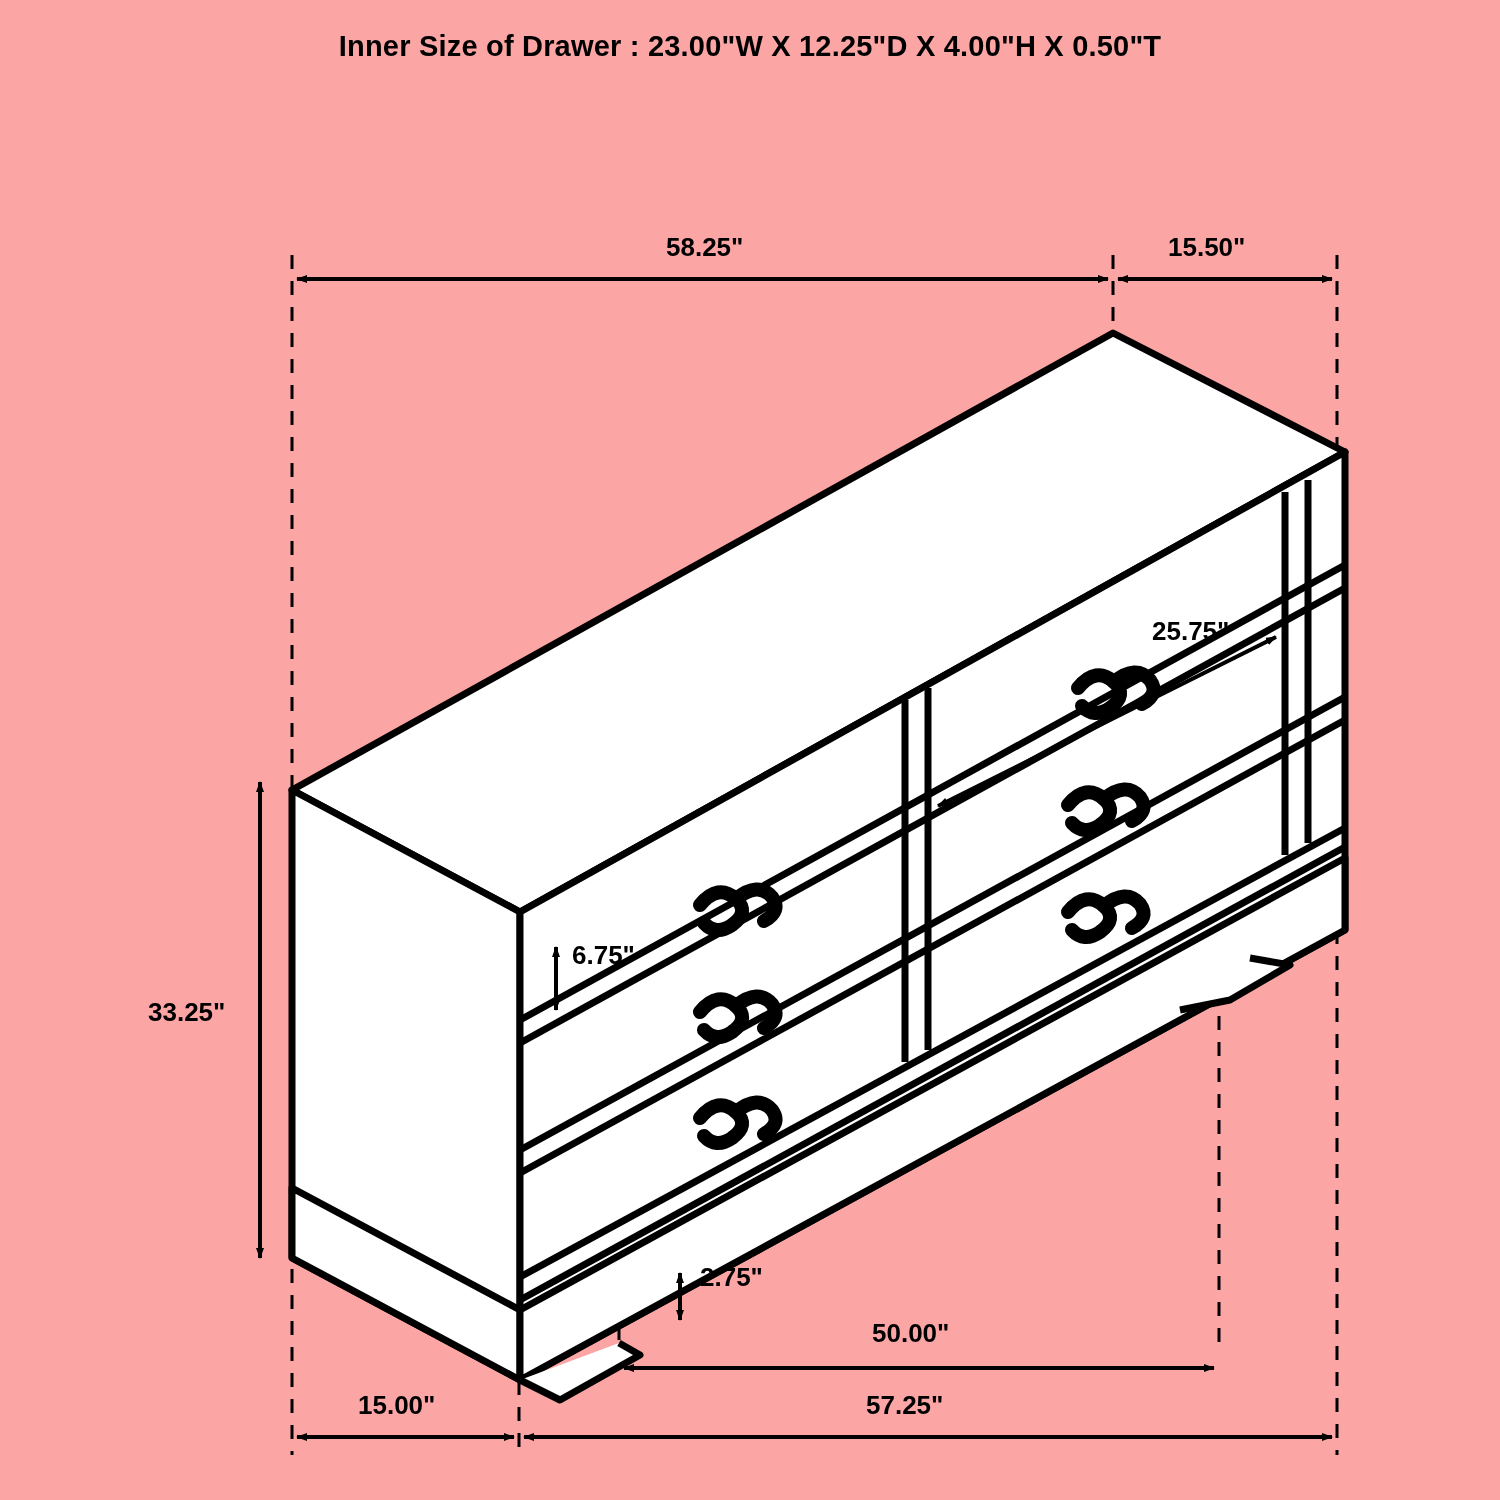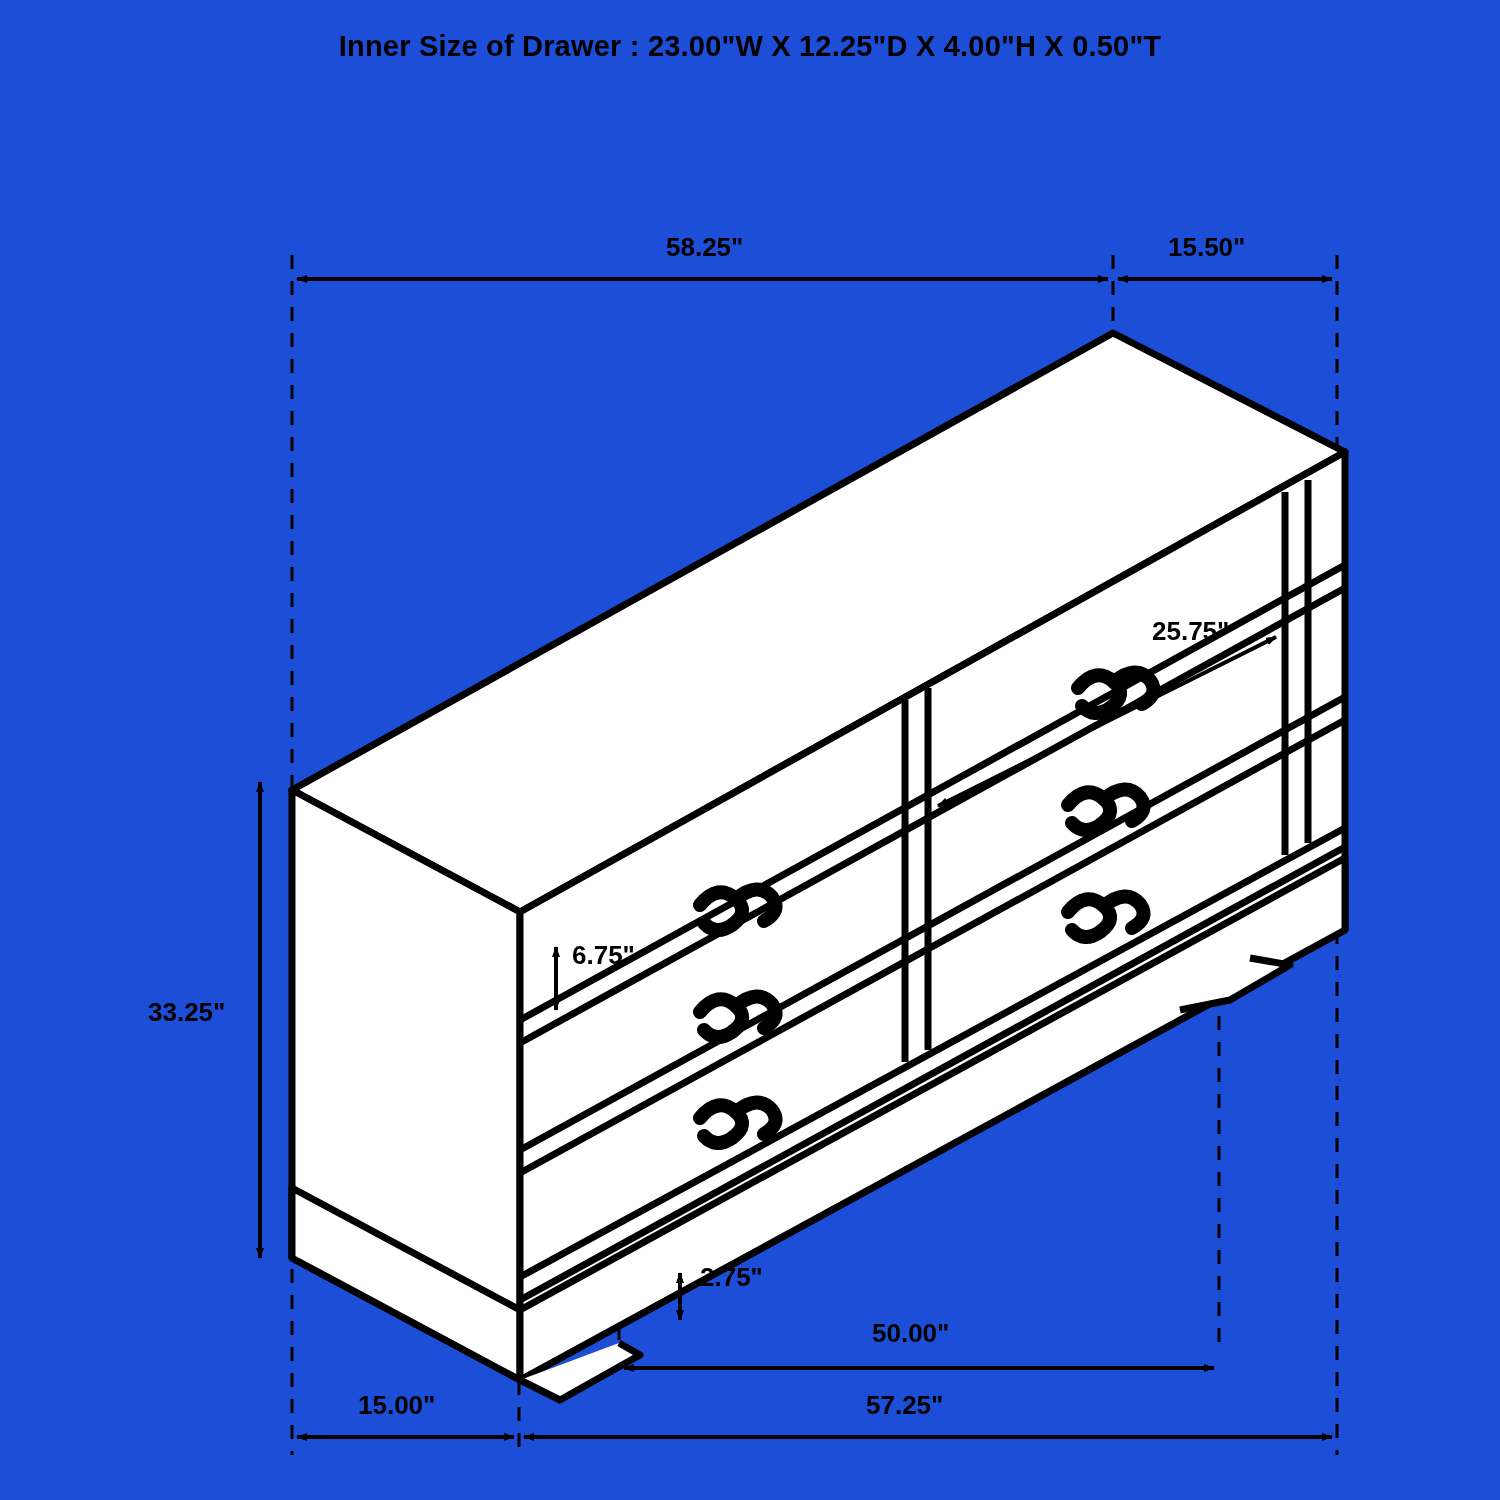--- a/index.html
+++ b/index.html
@@ -4,21 +4,21 @@
 <style>
   html, body {
     margin: 0;
     padding: 0;
     background: #ffffff;
   }
   #root {
     position: relative;
     width: 1500px;
     height: 1500px;
-    background: #1d4ed8;
+    background: #fca5a5;
     font-family: "Liberation Sans", sans-serif;
     overflow: hidden;
   }
   #title {
     position: absolute;
     top: 30px;
     left: 0;
     width: 1500px;
     text-align: center;
     font-size: 29px;

